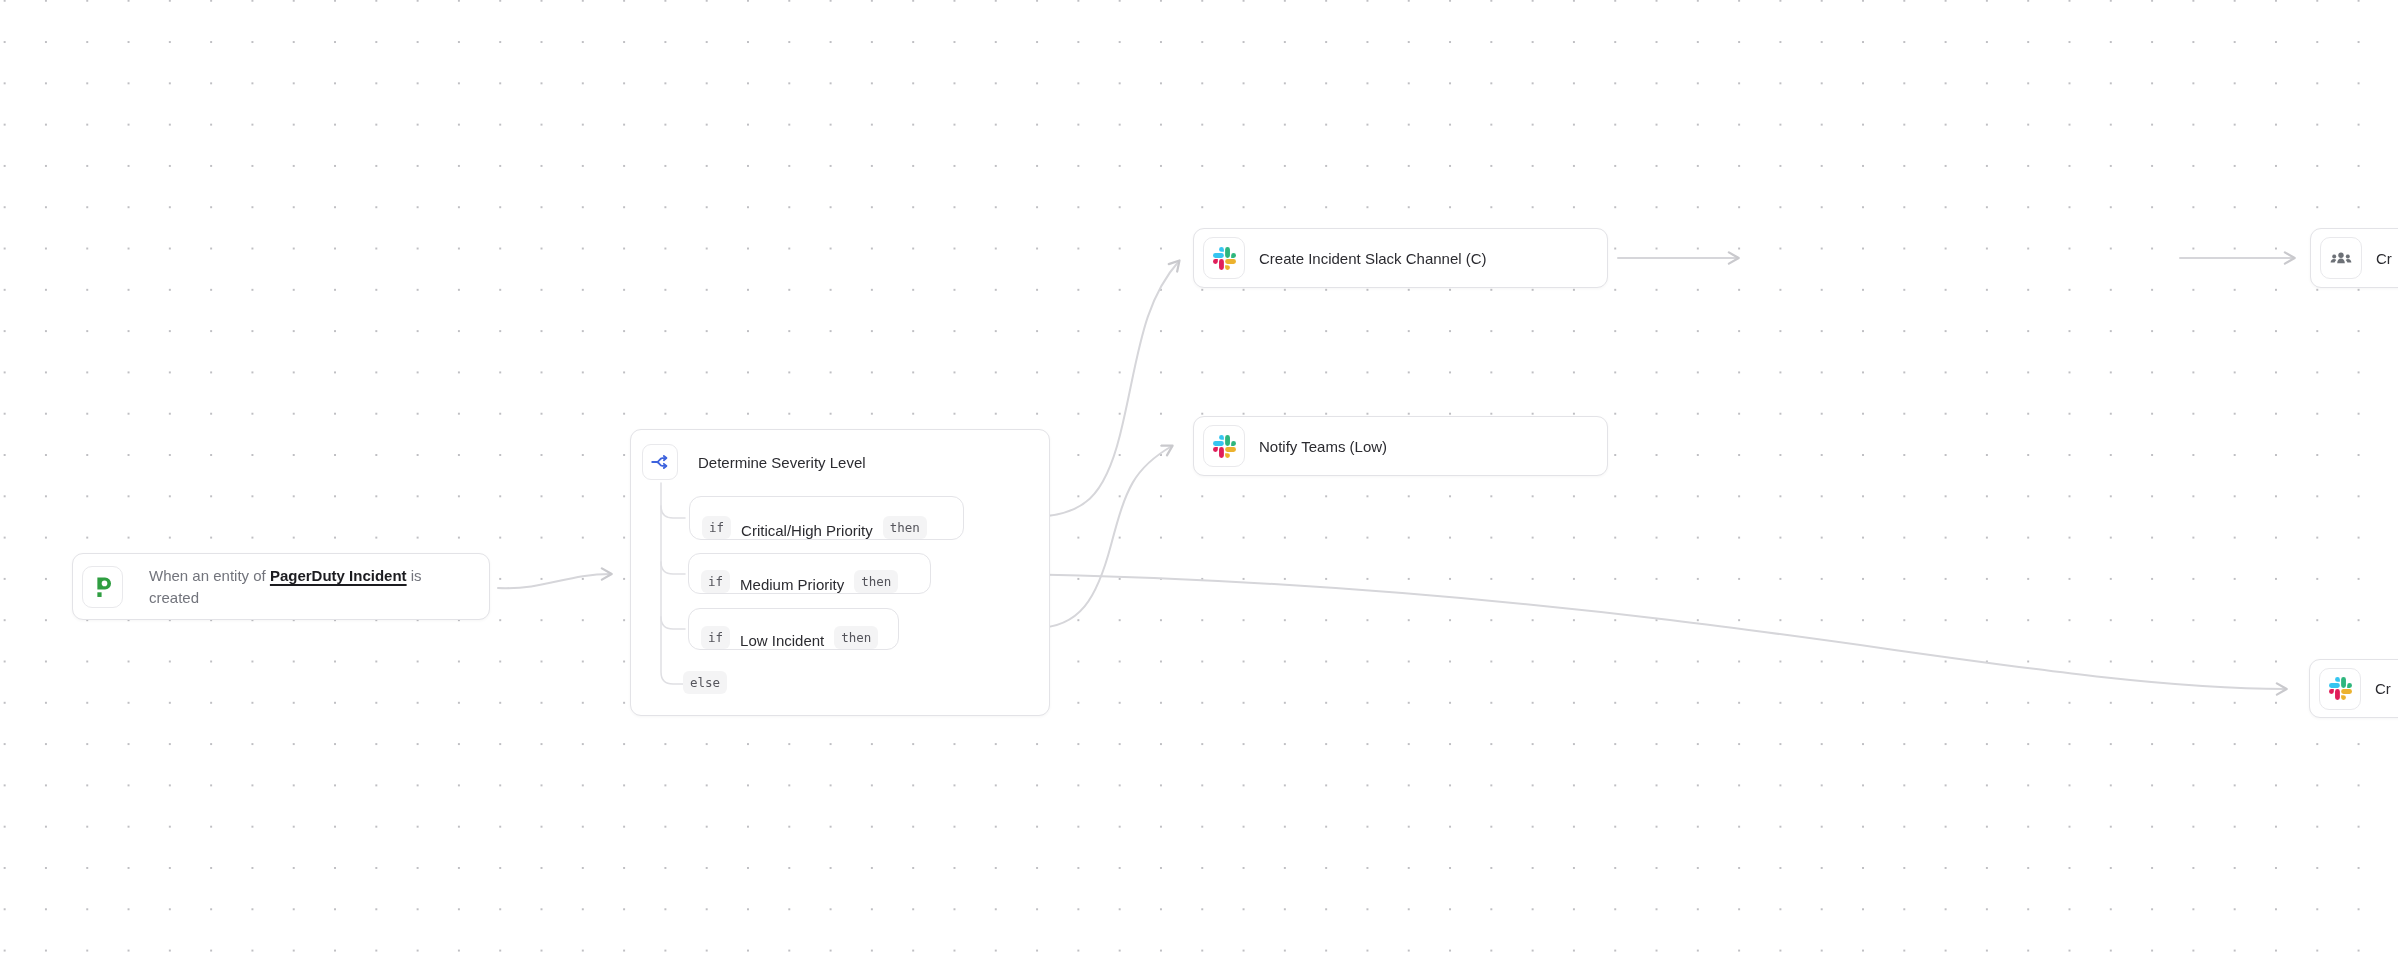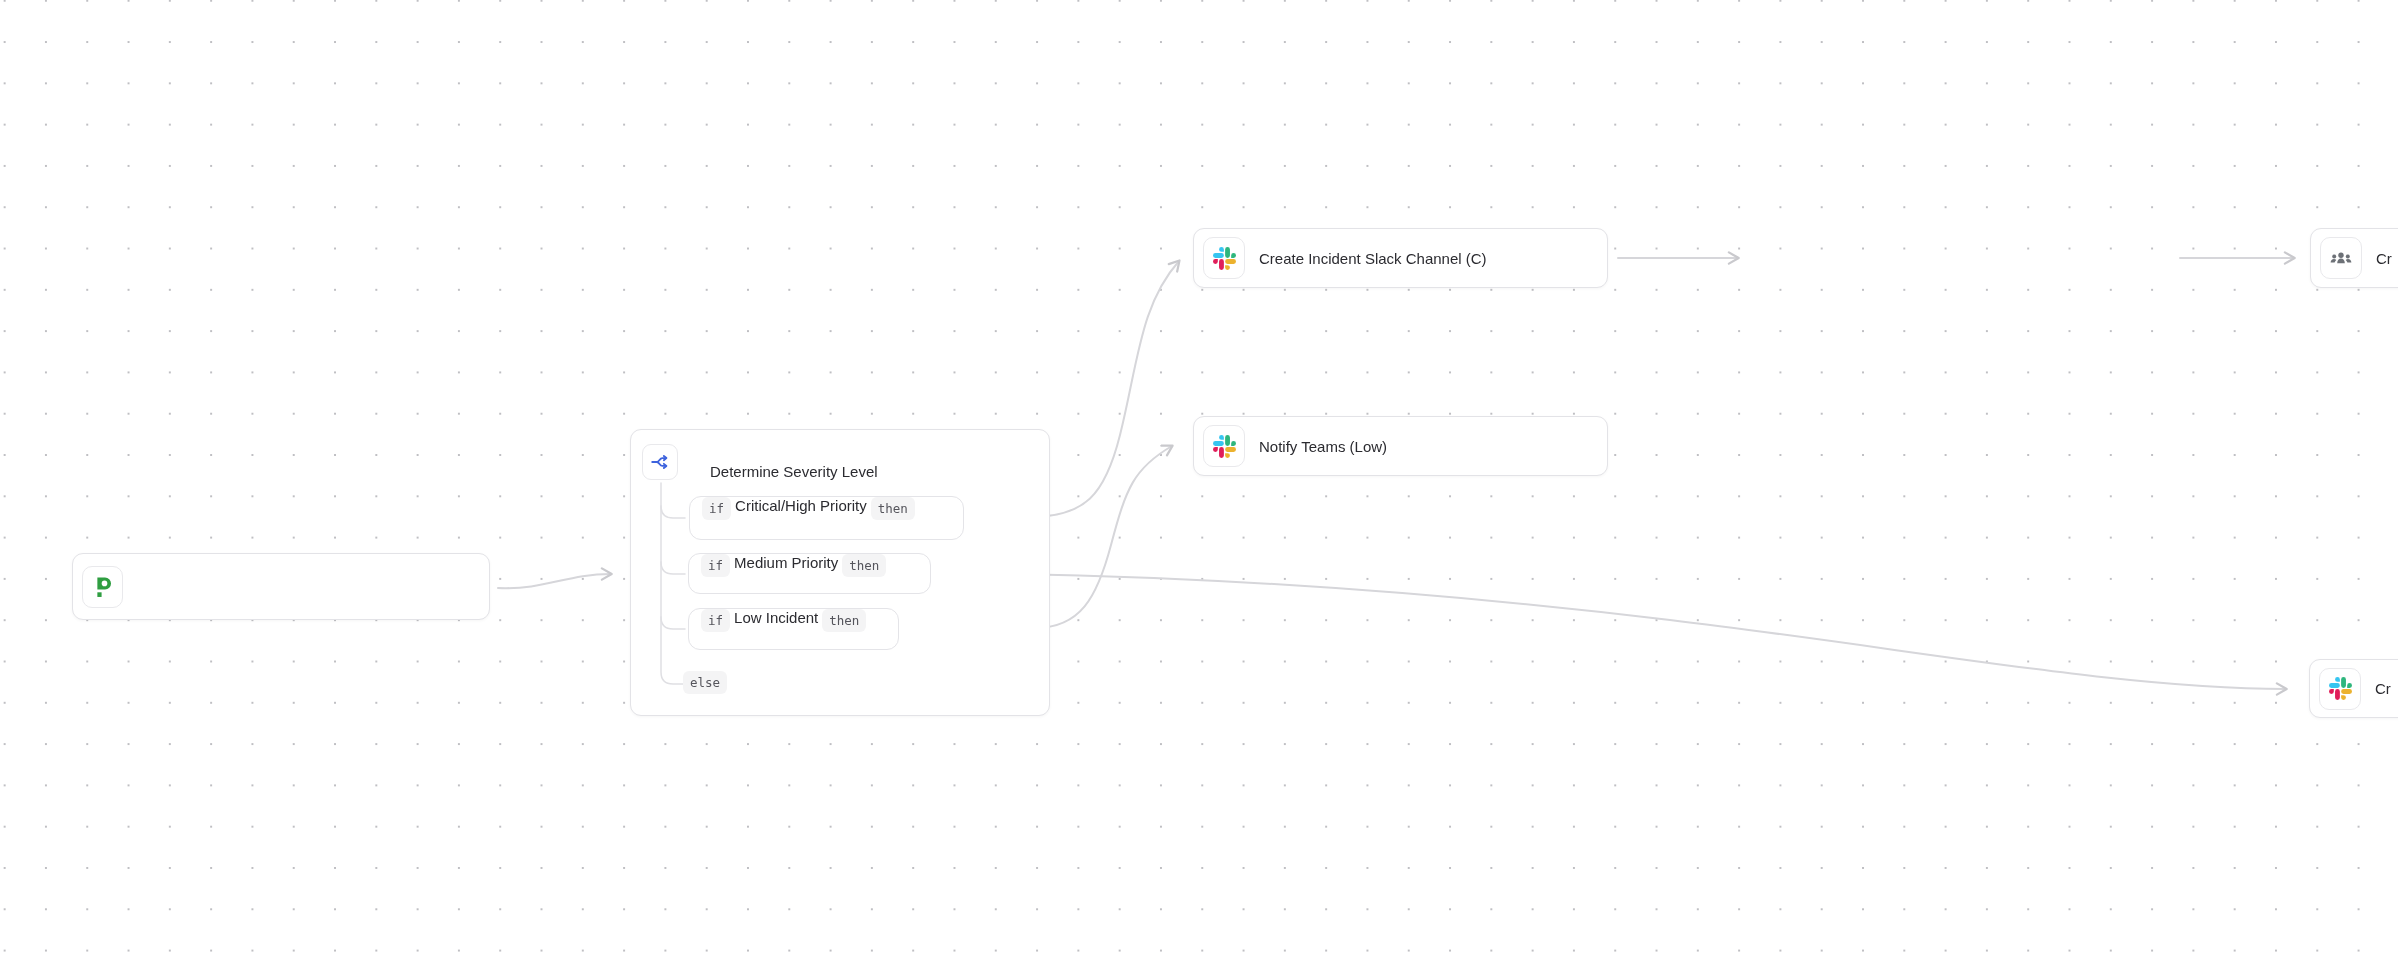--- a/index.html
+++ b/index.html
@@ -44,29 +44,29 @@
   
   .trigger{height:67px;padding:0 14px 0 9px;gap:26px;}
   .trigger-text{font-size:15px;line-height:1.45;color:#72747c;width:300px;}
   .trigger-text .entity{
     color:#1c1c20;font-weight:bold;
     text-decoration:underline;text-decoration-thickness:1.5px;text-underline-offset:2.5px;
   }
 
   
   .router{display:block;}
-  .router-head{position:absolute;left:11px;top:14px;display:flex;align-items:flex-end;gap:32px;}
+  .router-head{position:absolute;left:11px;top:14px;display:flex;align-items:center;gap:20px;}
   .router-head .icon-box{width:36px;height:36px;border-radius:9px;}
   svg.tree{position:absolute;left:0;top:0;pointer-events:none;}
   .tree path{fill:none;stroke:#dfdfe3;stroke-width:1.5;stroke-linecap:round;}
   .pill{
     position:absolute;
     background:#ffffff;border:1px solid #e4e4e8;border-radius:12px;
     box-sizing:border-box;
-    display:flex;align-items:flex-start;gap:4px;
+    display:flex;align-items:flex-end;gap:10px;
     padding:0 12px;
   }
   .chip{
     font-family:"DejaVu Sans Mono", monospace;
     font-size:12.5px;color:#55555c;
     background:#f4f4f5;border-radius:6px;
     padding:4px 7px;line-height:1.2;
     white-space:nowrap;
   }
   .cond{font-size:15px;color:#2b2b30;white-space:nowrap;}
@@ -91,20 +91,25 @@
     <path class="edge" marker-end="url(#arrow)" d="M 2180 258 L 2294 258"></path>
   </svg>
 
   <div class="node trigger" style="left:72px;top:553px;width:418px;">
     <div class="icon-box" style="width:41px;height:42px;">
       <svg width="26" height="26" viewBox="0 0 24 24">
         <path d="M6.8 3.2 H13.9 A5.5 5.5 0 0 1 13.9 14.2 H6.8 Z" fill="#2f9e41"></path>
         <circle cx="13.4" cy="8.7" r="2.6" fill="#ffffff"></circle>
         <rect x="6.8" y="16.9" width="3.9" height="4.3" fill="#2f9e41"></rect>
       </svg>
+    </div>
+    <div class="trigger-text">
+      <span>When an entity of</span>
+      <span class="entity">PagerDuty Incident</span>
+      <span>is created</span>
     </div>
   </div>
 
   <div class="node router" style="left:630px;top:429px;width:420px;height:287px;">
     <svg class="tree" width="420" height="287">
       <path d="M30 53 V242 Q30 254 42 254 H54"></path>
       <path d="M30 76 Q30 88 42 88 H54"></path>
       <path d="M30 132 Q30 144 42 144 H54"></path>
       <path d="M30 187 Q30 199 42 199 H54"></path>
     </svg>

